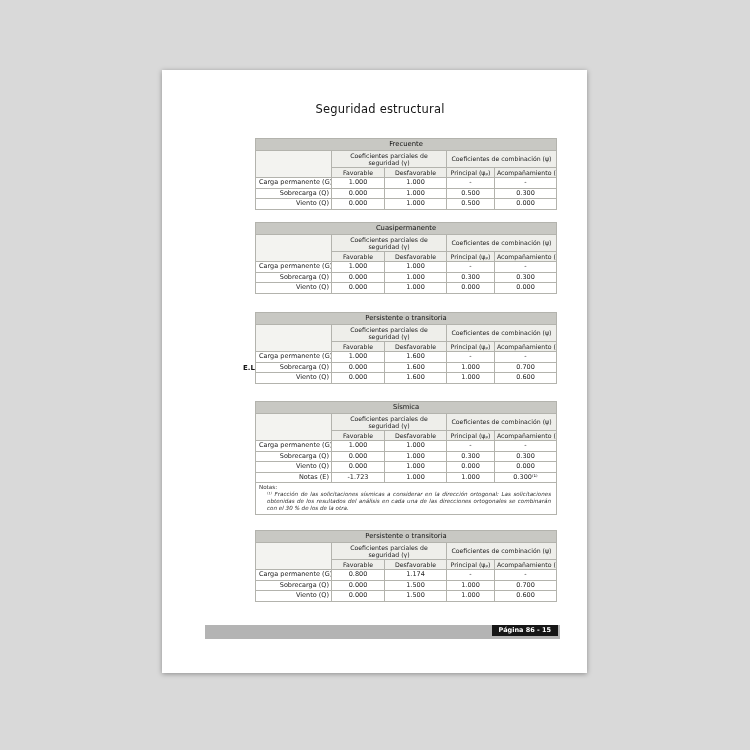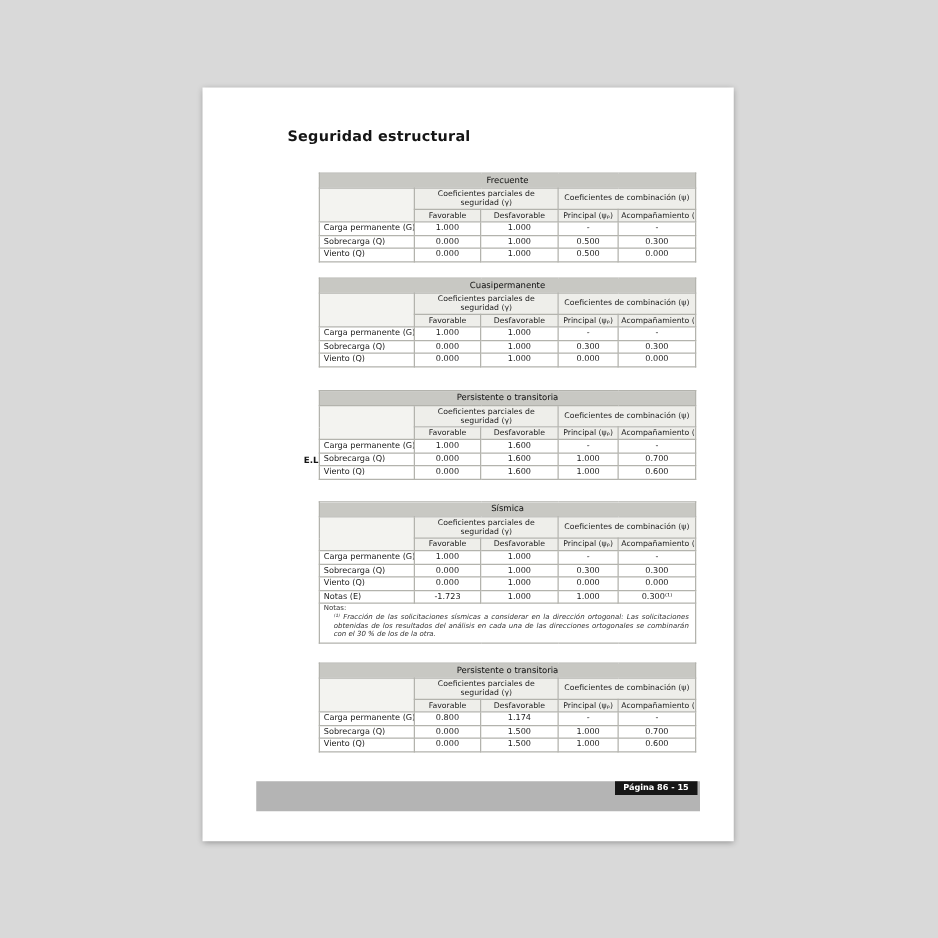--- a/index.html
+++ b/index.html
@@ -8,42 +8,42 @@
     background:#d9d9d9;
     font-family:"DejaVu Sans","Liberation Sans",sans-serif;
     -webkit-font-smoothing:antialiased;
   }
   .sheet{
     position:absolute;left:162px;top:70px;width:425px;height:603px;
     background:#ffffff;box-shadow:0 1px 5px rgba(0,0,0,.35);
   }
   .title{
     position:absolute;top:32px;left:68px;width:300px;margin:0;
-    text-align:left;font-size:11.5px;font-weight:bold;color:#151515;
+    text-align:center;font-size:11.5px;font-weight:normal;color:#151515;
     letter-spacing:.2px;
   }
   .section{
     position:absolute;left:81px;width:312px;
     font-size:7px;font-weight:bold;color:#151515;white-space:nowrap;
   }
   table.ct{
     position:absolute;left:93px;width:301px;
     border-collapse:collapse;table-layout:fixed;
     font-size:6.5px;line-height:1.15;color:#222;background:#fff;
   }
   table.ct td{border:1px solid #b3b3ad;padding:1px 2px;text-align:center;overflow:hidden}
   table.ct tr.cap td{background:#c8c8c3;font-weight:normal;font-size:6.8px;padding:1.5px 2px;color:#111}
   table.ct td.gh{background:#eeeeea;font-size:6.2px;padding:1px 3px}
   table.ct td.corner{background:#f3f3f0}
   table.ct td.sh{background:#eeeeea;font-size:6.2px;white-space:nowrap}
-  table.ct td.l{text-align:left;white-space:nowrap;padding-left:3px}
+  table.ct td.l{text-align:right;white-space:nowrap;padding-left:3px}
   table.ct tr.notes td{text-align:left;font-size:5.6px;padding:1px 3px 2px;line-height:1.25}
   .note-head{font-style:normal;color:#333}
   .note-text{display:block;margin-left:8px;margin-right:2px;font-style:italic;text-align:justify;color:#333}
-  .fbar{position:absolute;left:43px;top:555px;width:355px;height:24px;background:#b4b4b4}
+  .fbar{position:absolute;left:43px;top:555px;width:355px;height:14px;background:#b4b4b4}
   .badge{
     position:absolute;right:2px;top:0;height:11px;background:#161616;color:#fff;
     font-size:6.5px;font-weight:bold;line-height:11px;padding:0 7px;white-space:nowrap;
   }
   .t1{top:68px}.t2{top:152px}.t3{top:242px}.t4{top:331px}.t5{top:460px}
   .s1{top:294px}.s2{top:444px}
 </style>
 </head>
 <body>
 

